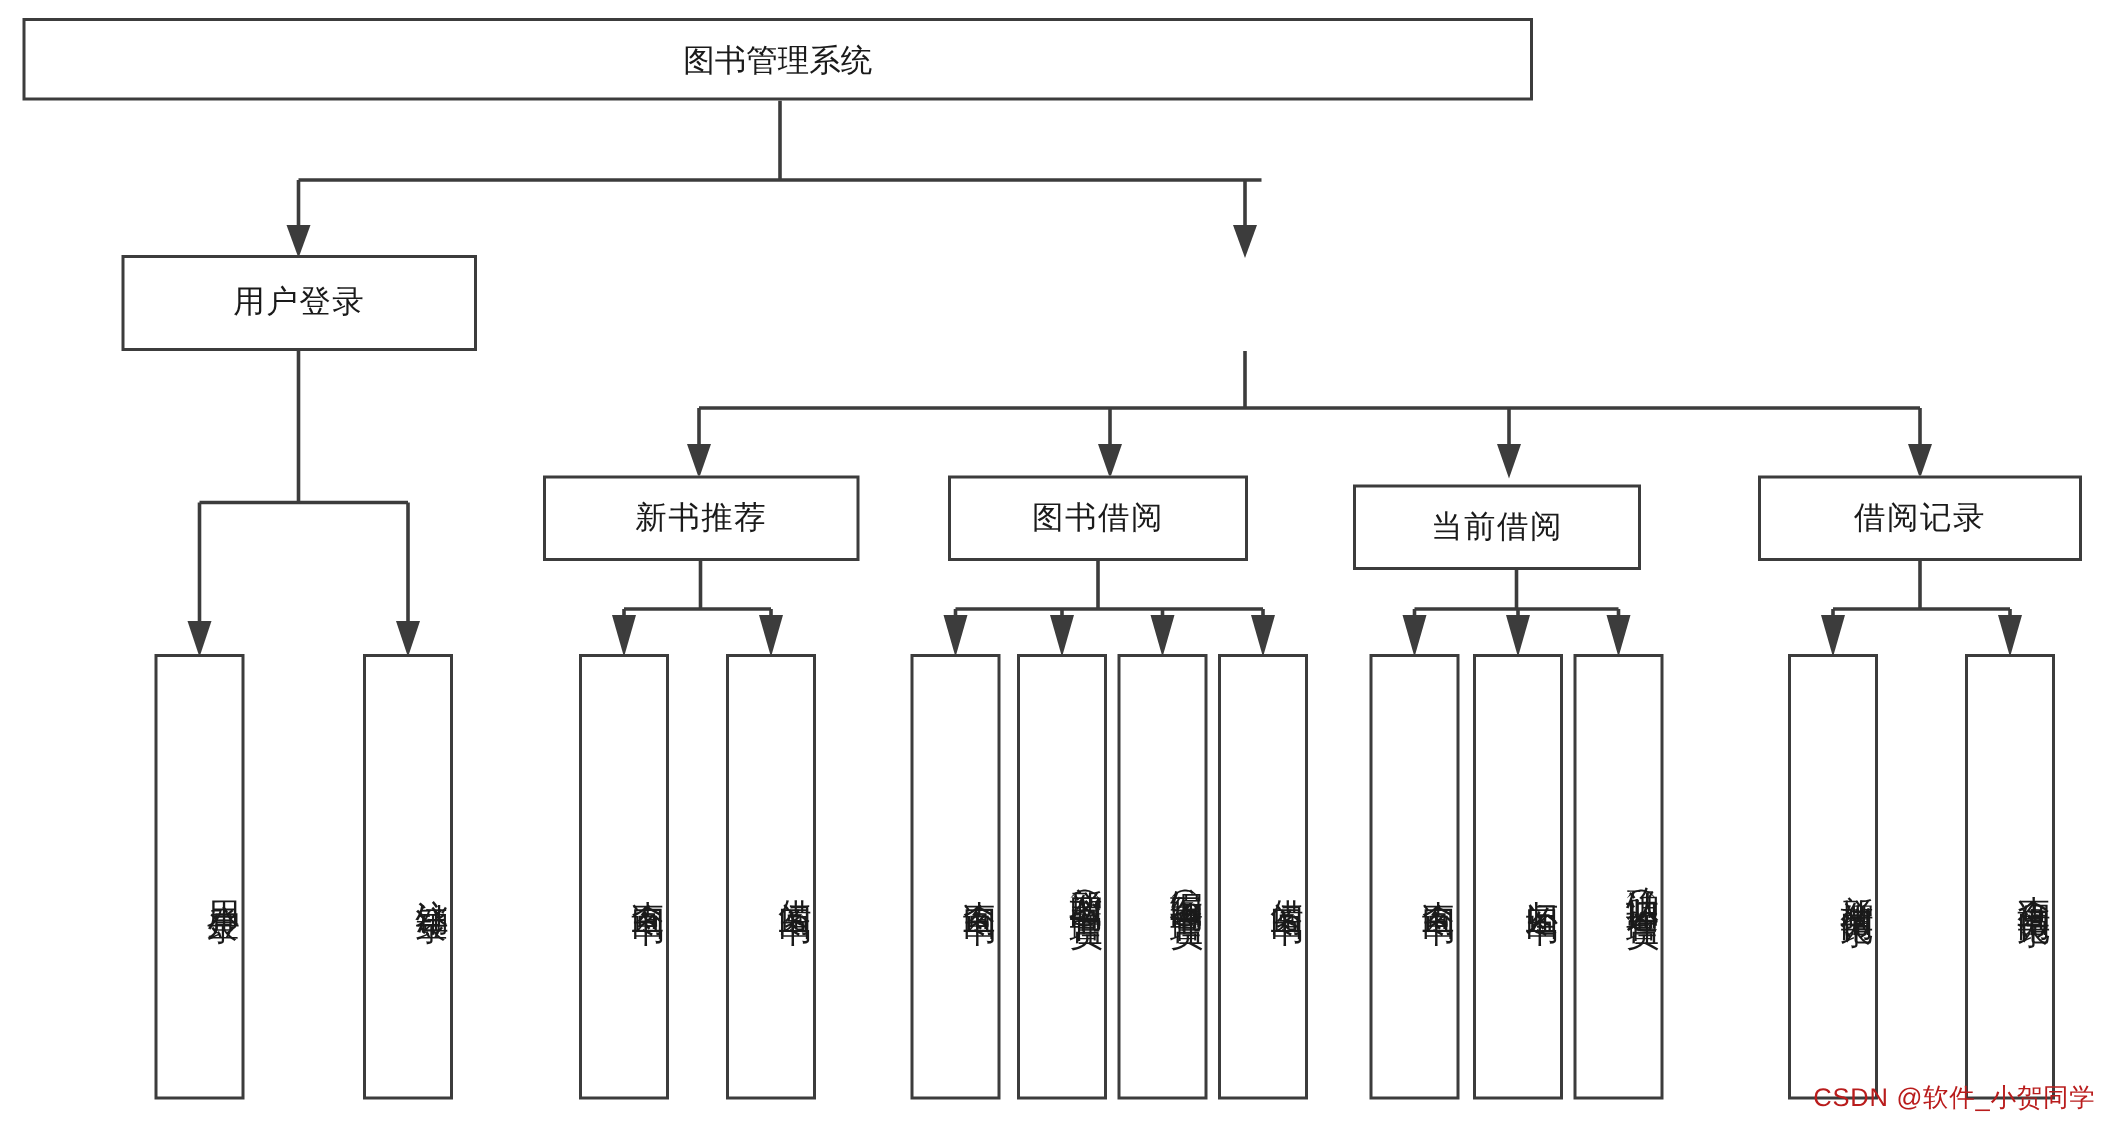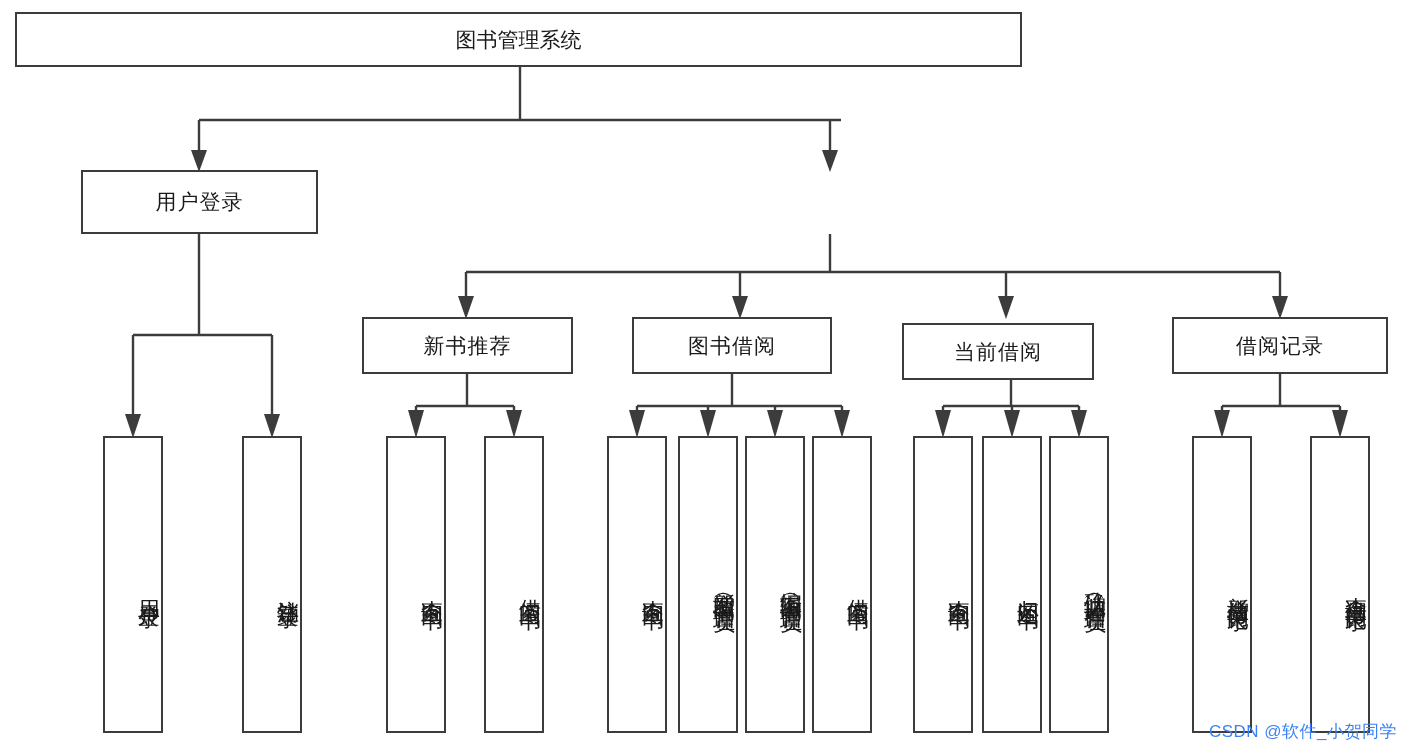--- a/index.html
+++ b/index.html
@@ -46,21 +46,21 @@
     writing-mode:vertical-rl;
     text-orientation:upright;
     display:block;
     white-space:nowrap;
   }
   #watermark{
     position:absolute;
     right:8px;
     bottom:4px;
     font-size:17px;
-    color:#3b82f6;
+    color:#b91c1c;
     letter-spacing:0.5px;
     white-space:nowrap;
     z-index:5;
     font-family:"Liberation Sans","DejaVu Sans",sans-serif;
   }
   svg.links{
     position:absolute;left:0;top:0;width:1405px;height:747px;
     pointer-events:none;
   }
   .lnk{stroke:#3c3c3c;stroke-width:2.4;fill:none;}

